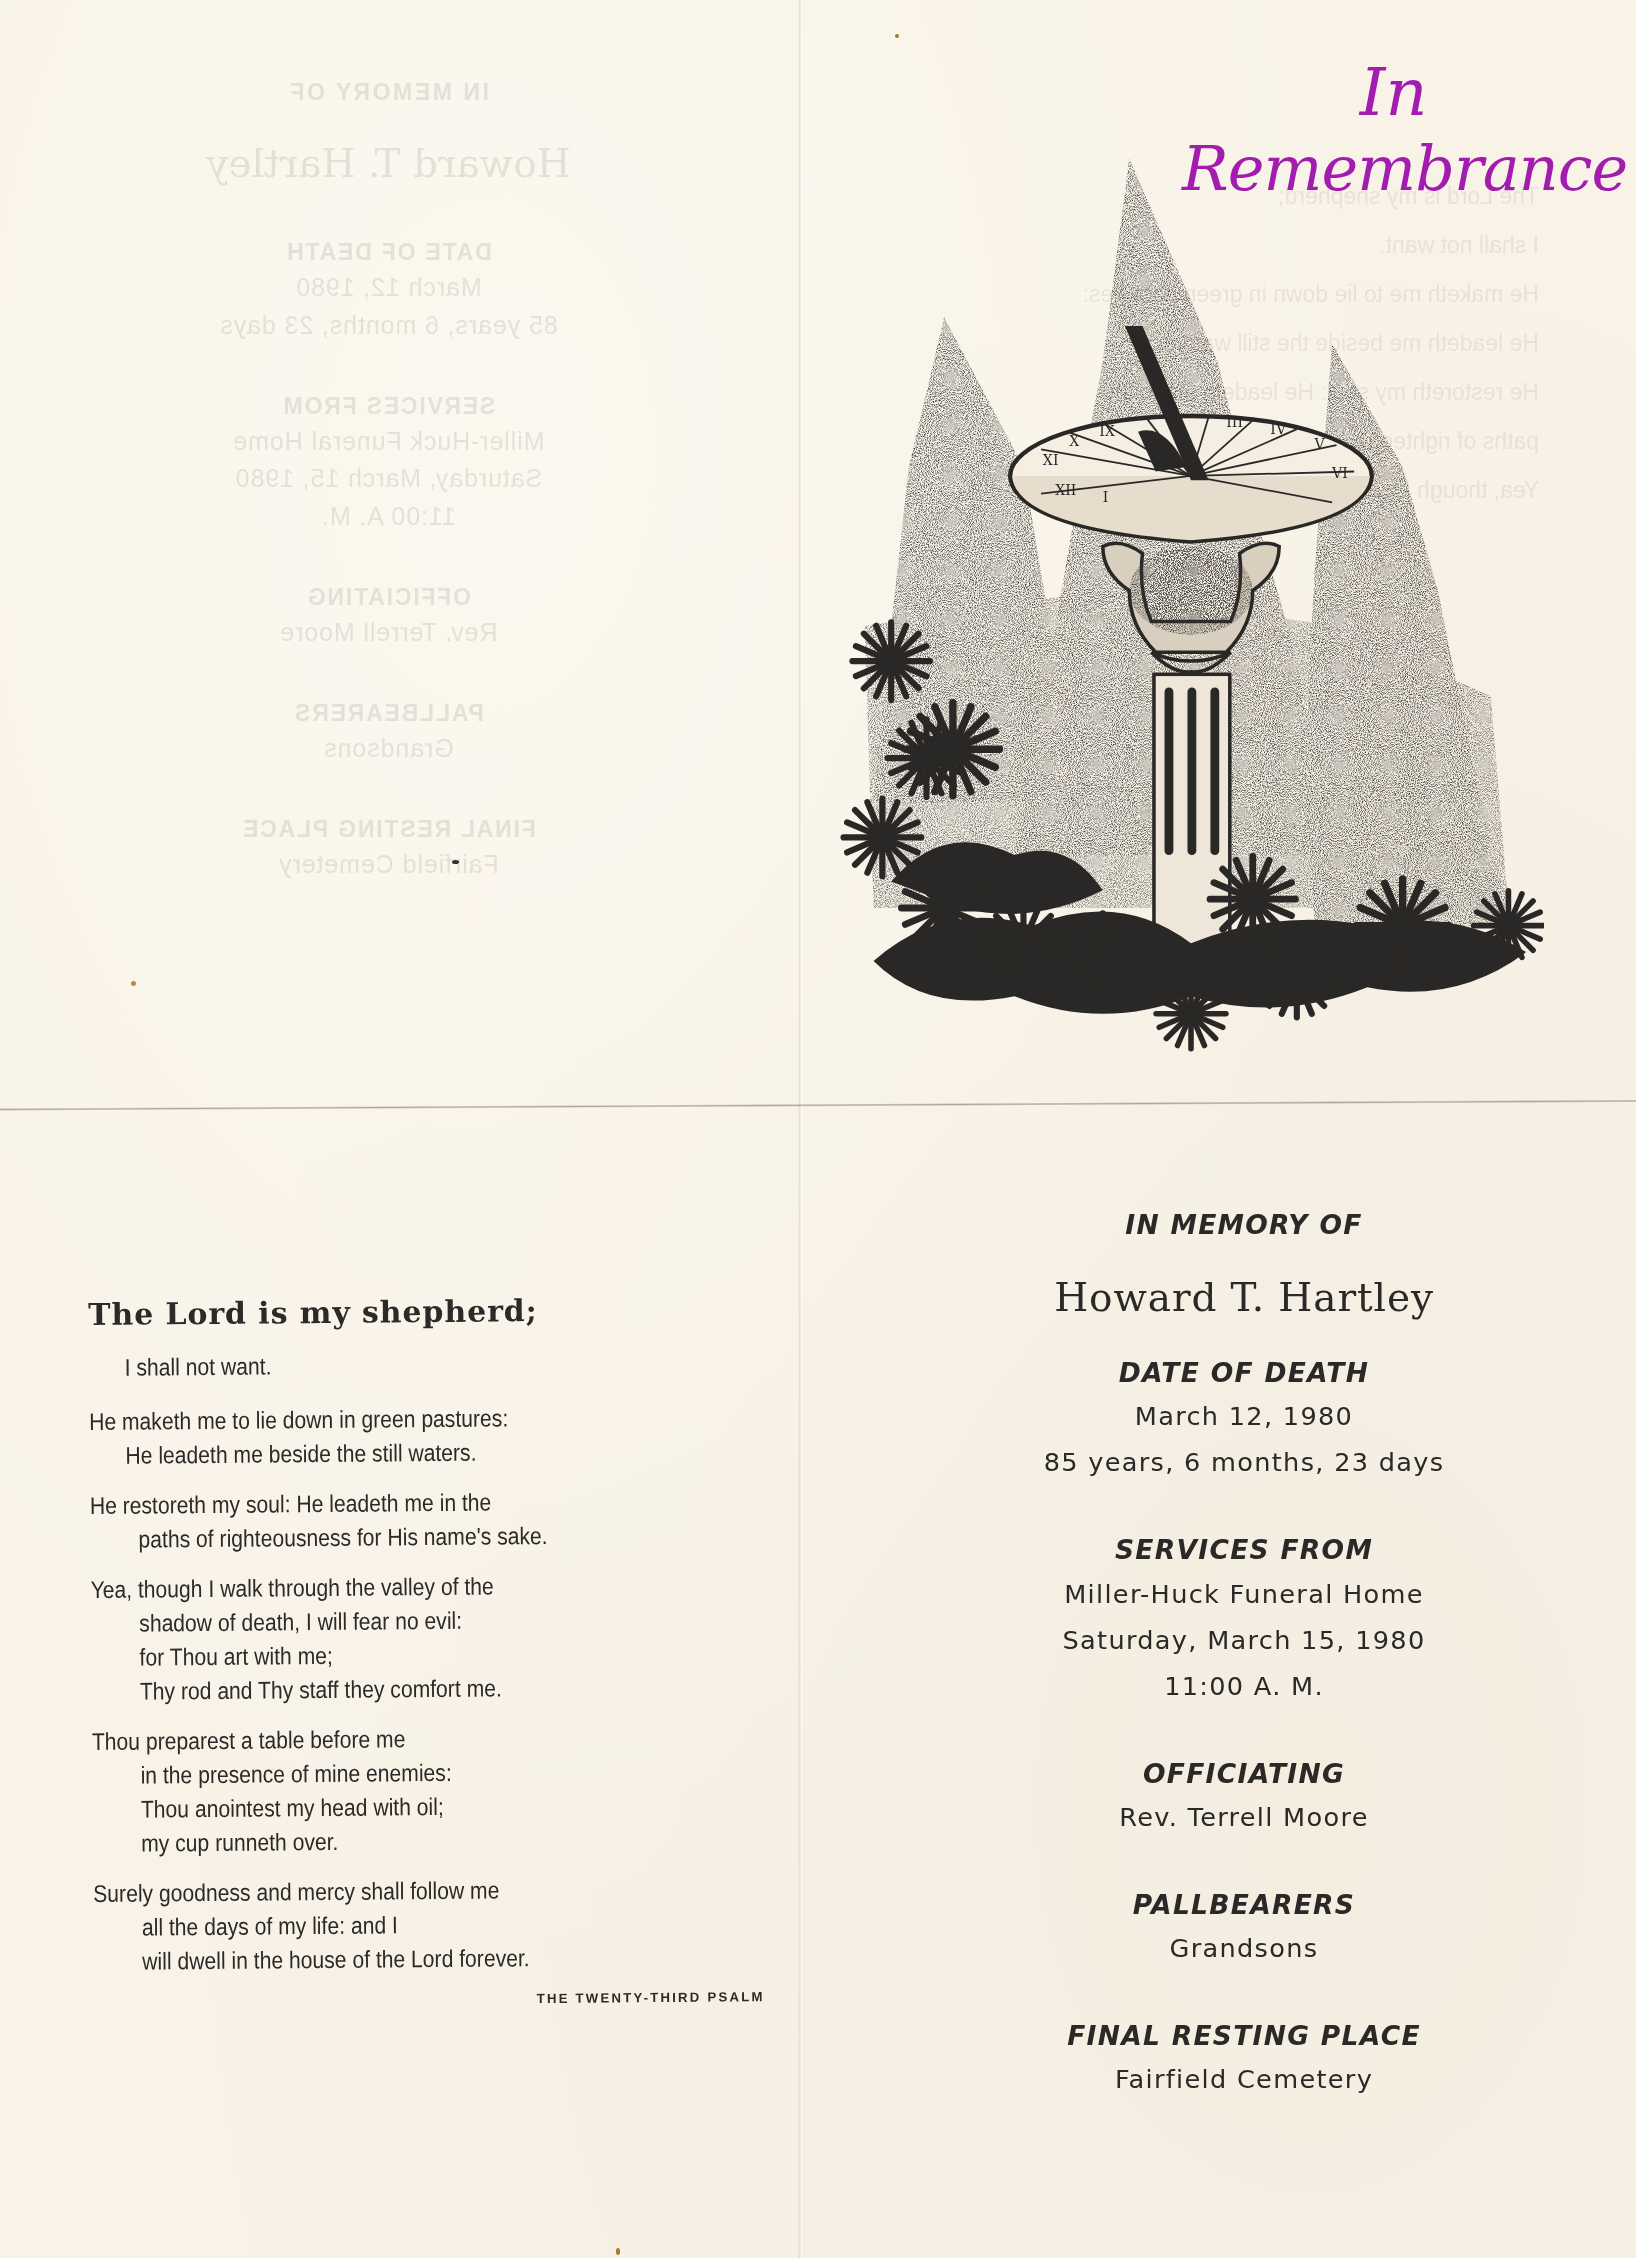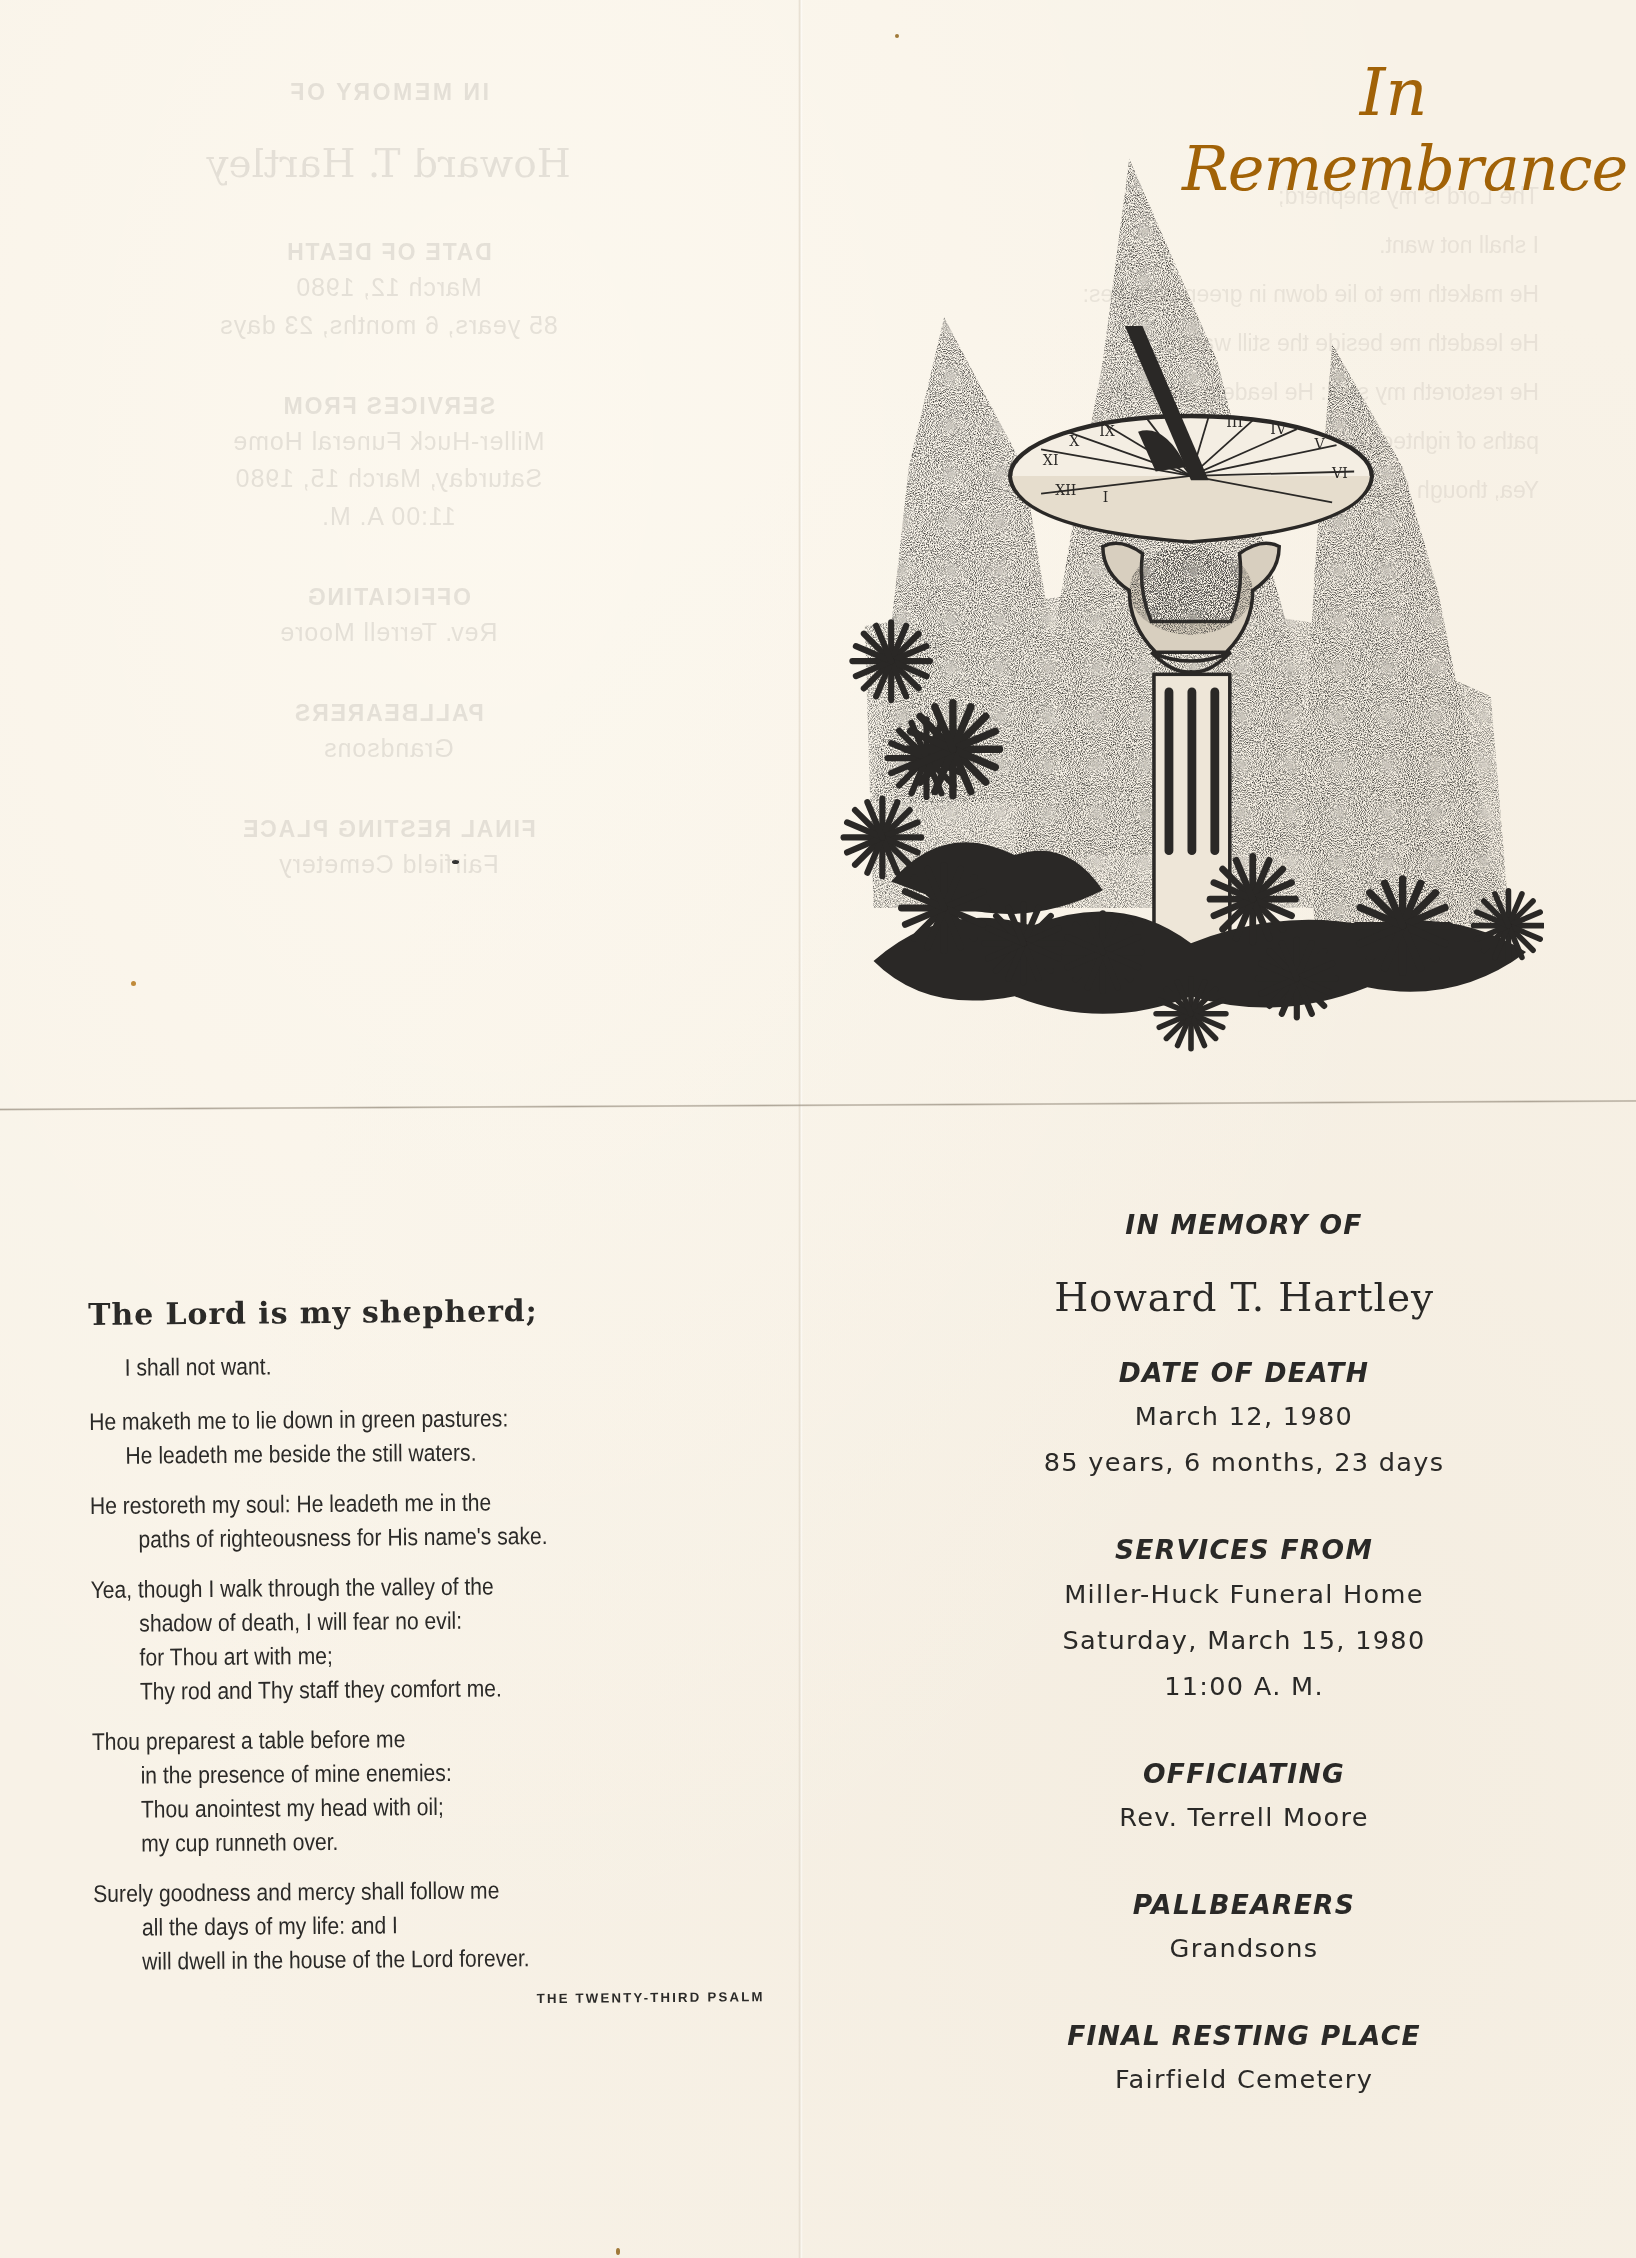--- a/index.html
+++ b/index.html
@@ -48,21 +48,21 @@
     color: rgba(120,115,105,0.13);
     font-size: 23px; line-height: 49px;
     transform: scaleX(-1);
     text-align: left;
   }
 
   
   .title-script {
     position: absolute; left: 1182px; top: 53px; width: 388px;
     font-family: "DejaVu Serif", serif; font-style: italic;
-    color: #a16207; text-align: center;
+    color: #a21caf; text-align: center;
   }
   .title-script .t-in { font-size: 65px; line-height: 79px; display: block; margin-left: 35px; }
   .title-script .t-rem { font-size: 62px; line-height: 74px; display: block; letter-spacing: -0.9px; }
 
   .illustration { position: absolute; left: 838px; top: 132px; width: 706px; height: 970px; }
 
   
   .psalm {
     position: absolute; left: 88px; top: 1297px; width: 688px;
     font-family: "Liberation Sans", sans-serif;

